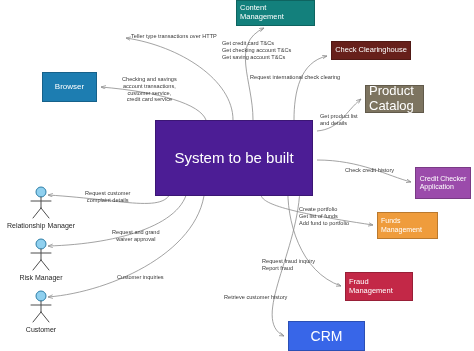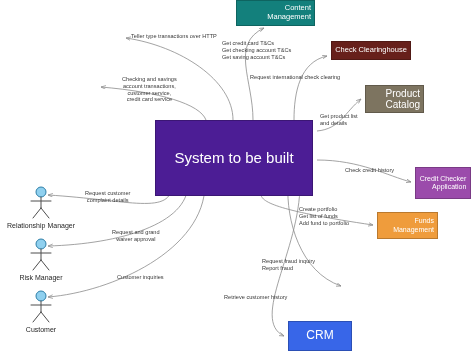--- a/index.html
+++ b/index.html
@@ -2,21 +2,21 @@
 <html><head>
 <meta charset="utf-8">
 <title>Context Diagram</title>
 <style>
   html,body{margin:0;padding:0;background:#ffffff;}
   body{width:474px;height:351px;overflow:hidden;
        font-family:"Liberation Sans","DejaVu Sans",sans-serif;}
   #canvas{position:relative;width:474px;height:351px;background:#ffffff;}
   svg.edges{position:absolute;left:0;top:0;width:474px;height:351px;overflow:visible;}
   .node{position:absolute;box-sizing:border-box;display:flex;align-items:center;
-        justify-content:center;text-align:right;color:#ffffff;line-height:1.15;
+        justify-content:center;text-align:left;color:#ffffff;line-height:1.15;
         border:1px solid rgba(0,0,0,0.22);}
   .node span{display:block;padding:0 3px;}
   .edge-label{position:absolute;color:#3a3a3a;white-space:pre;line-height:1.22;}
   .actor{position:absolute;}
   .actor-label{position:absolute;color:#262626;text-align:center;white-space:nowrap;}
 </style>
 </head>
 <body>
 
 <div id="canvas">
@@ -52,37 +52,43 @@
       <path d="M188,184 C188,224 120,244 48,246"></path>
 
       <path d="M205,184 C205,250 112,292 48,297"></path>
     </g>
   </svg>
 
   <div class="node" id="center-node" style="left: 155px; top: 120px; width: 158px; height: 76px; background: #4c1d95; font-size: 15px;">
     <span>System to be built</span>
   </div>
 
+  <div class="node" style="left: 42px; top: 72px; width: 55px; height: 30px; background: rgb(29, 125, 177); font-size: 8px;">
+    <span>Browser</span>
+  </div>
   <div class="node" style="left: 236px; top: 0px; width: 79px; height: 26px; background: rgb(19, 128, 124); font-size: 7.5px;">
     <span>Content Management</span>
   </div>
   <div class="node" style="left: 331px; top: 41px; width: 80px; height: 19px; background: rgb(103, 32, 27); font-size: 7.5px;">
     <span>Check Clearinghouse</span>
   </div>
-  <div class="node" style="left: 365px; top: 85px; width: 59px; height: 28px; background: rgb(125, 116, 96); font-size: 10px;">
+  <div class="node" style="left: 365px; top: 85px; width: 59px; height: 28px; background: rgb(125, 116, 96); font-size: 13px;">
     <span>Product Catalog</span>
   </div>
   <div class="node" style="left: 415px; top: 167px; width: 56px; height: 32px; background: rgb(155, 75, 171); font-size: 7px;">
     <span style="white-space: pre-line;">Credit Checker
 Application</span>
   </div>
   <div class="node" style="left: 377px; top: 212px; width: 61px; height: 27px; background: rgb(239, 156, 60); font-size: 7px;">
     <span>Funds Management</span>
   </div>
-  <div class="node" style="left: 288px; top: 321px; width: 64px; height: 30px; background: rgb(56, 102, 232); font-size: 12px;">
+  <div class="node" style="left: 345px; top: 272px; width: 68px; height: 29px; background: rgb(195, 40, 71); font-size: 7.5px;">
+    <span>Fraud Management</span>
+  </div>
+  <div class="node" style="left: 288px; top: 321px; width: 77px; height: 30px; background: rgb(56, 102, 232); font-size: 14px;">
     <span>CRM</span>
   </div>
 
   <div class="actor" style="left: 26px; top: 186px;">
     <svg width="30" height="34" viewBox="0 0 30 34" xmlns="http://www.w3.org/2000/svg">
       <circle cx="15" cy="6" r="5" fill="#8fd0ef" stroke="#2f7fa8" stroke-width="1"></circle>
       <g stroke="#4d4d4d" stroke-width="1" fill="none" stroke-linecap="round">
         <line x1="15" y1="11" x2="15" y2="22"></line>
         <line x1="5" y1="15" x2="25" y2="15"></line>
         <line x1="15" y1="22" x2="7" y2="32"></line>

